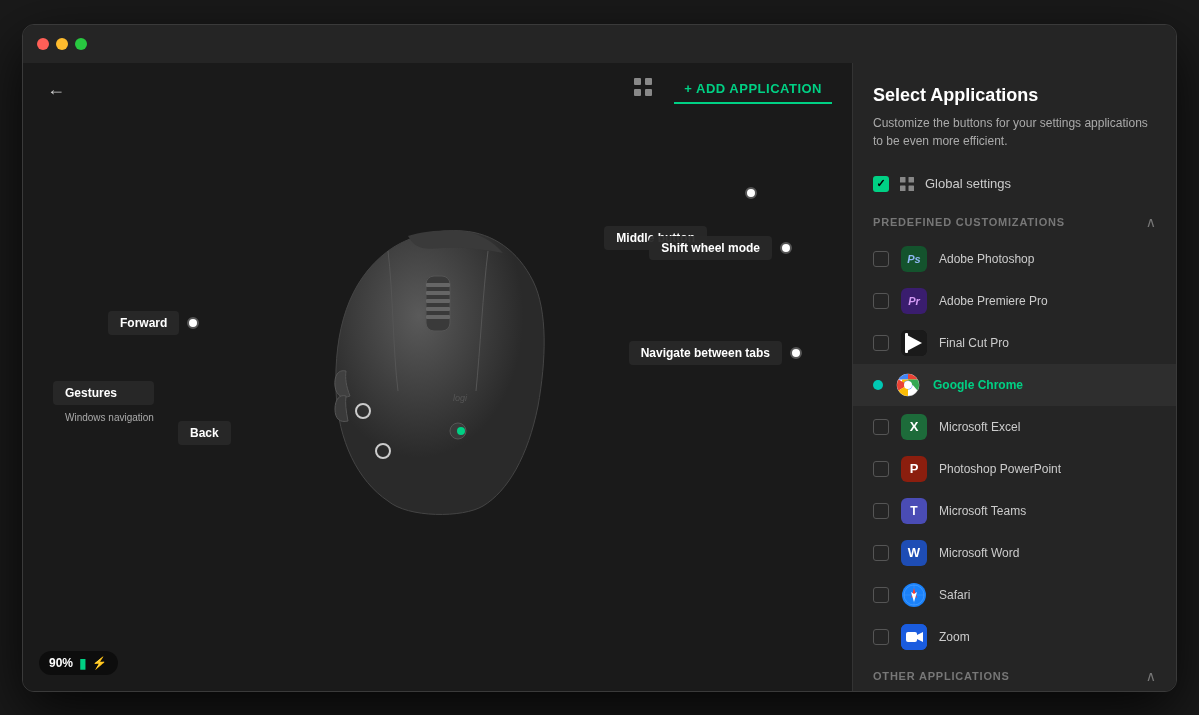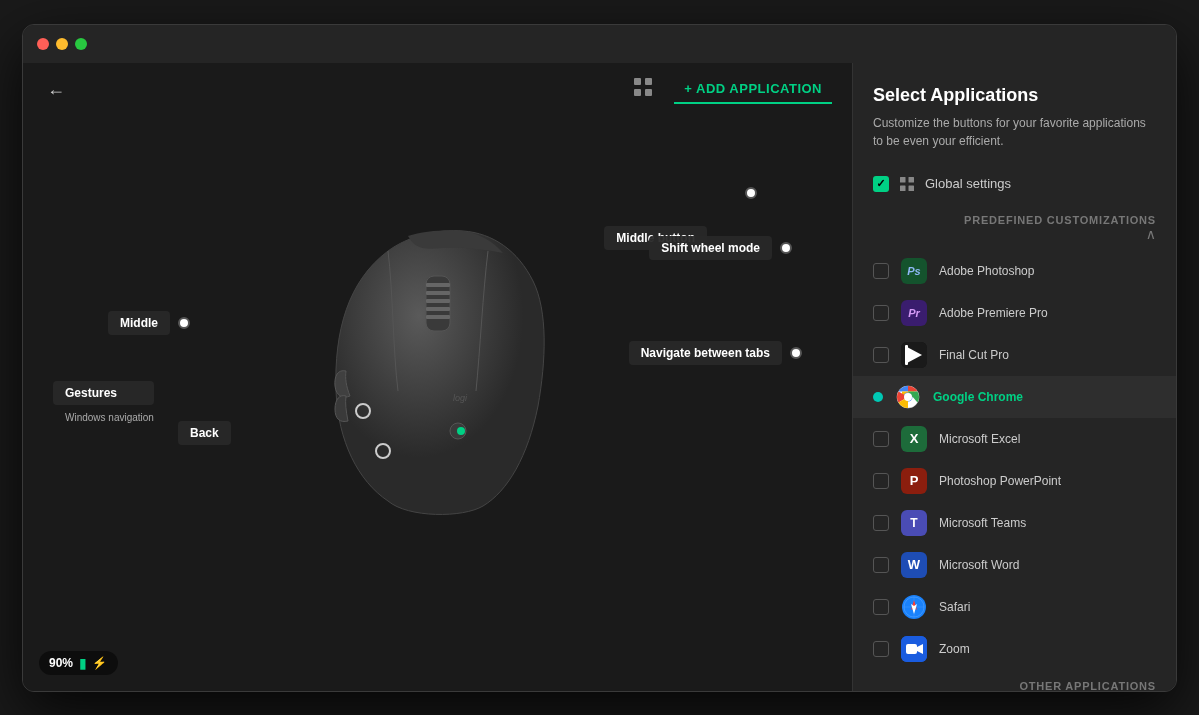--- a/index.html
+++ b/index.html
@@ -239,25 +239,24 @@
     .app-list::-webkit-scrollbar-track {
       background: transparent;
     }
     .app-list::-webkit-scrollbar-thumb {
       background: #00d084;
       border-radius: 3px;
     }
 
     .section-header {
       display: flex;
-      align-items: flex-end;
+      align-items: center;
       justify-content: space-between;
       padding: 10px 20px 8px;
       cursor: pointer;
-      flex-direction: column;
     }
 
     .section-title {
       font-size: 11px;
       font-weight: 600;
       color: #777;
       letter-spacing: 0.8px;
     }
 
     .section-chevron {
@@ -384,21 +383,21 @@
           <div class="mouse-label label-middle-btn" style="position:relative;">Middle button</div>
           <div style="width:12px;height:12px;border-radius:50%;background:#fff;border:2px solid #555;flex-shrink:0;"></div>
         </div>
 
         <div style="position:absolute; top:120px; right:60px; display:flex; align-items:center; gap:8px;">
           <div class="mouse-label" style="position:relative;">Shift wheel mode</div>
           <div style="width:12px;height:12px;border-radius:50%;background:#fff;border:2px solid #555;flex-shrink:0;"></div>
         </div>
 
         <div style="position:absolute; top:195px; left:85px; display:flex; align-items:center; gap:8px;">
-          <div class="mouse-label" style="position:relative;">Middle</div>
+          <div class="mouse-label" style="position:relative;">Forward</div>
           <div style="width:12px;height:12px;border-radius:50%;background:#fff;border:2px solid #555;flex-shrink:0;"></div>
         </div>
 
         <div style="position:absolute; top:225px; right:50px; display:flex; align-items:center; gap:8px;">
           <div class="mouse-label" style="position:relative;">Navigate between tabs</div>
           <div style="width:12px;height:12px;border-radius:50%;background:#fff;border:2px solid #555;flex-shrink:0;"></div>
         </div>
 
         <div style="position:absolute; top:265px; left:30px; display:flex; flex-direction:column;">
           <div class="mouse-label" style="position:relative; display:flex; align-items:center; gap:8px;">
@@ -418,21 +417,21 @@
       <div class="battery-bar">
         <span class="battery-text">90%</span>
         <span class="battery-icon">▮</span>
         <span class="bolt-icon">⚡</span>
       </div>
     </div>
 
     <div class="right-panel">
       <div class="right-header">
         <div class="right-title">Select Applications</div>
-        <div class="right-subtitle">Customize the buttons for your favorite applications to be even your efficient.</div>
+        <div class="right-subtitle">Customize the buttons for your settings applications to be even more efficient.</div>
       </div>
 
       <div class="global-settings-row">
         <div class="checkbox">
           <span class="checkbox-check">✓</span>
         </div>
         <svg width="16" height="16" viewBox="0 0 16 16">
           <rect x="1" y="1" width="5.5" height="5.5" rx="0.5" fill="#888"></rect>
           <rect x="9.5" y="1" width="5.5" height="5.5" rx="0.5" fill="#888"></rect>
           <rect x="1" y="9.5" width="5.5" height="5.5" rx="0.5" fill="#888"></rect>

